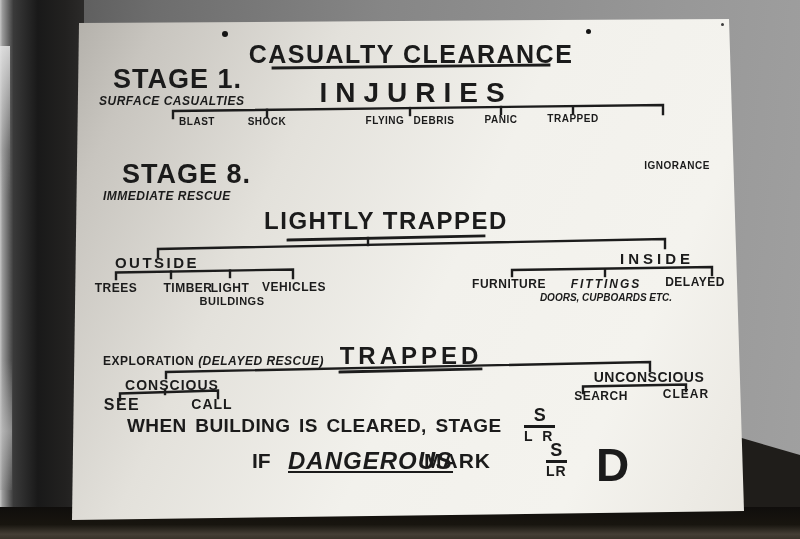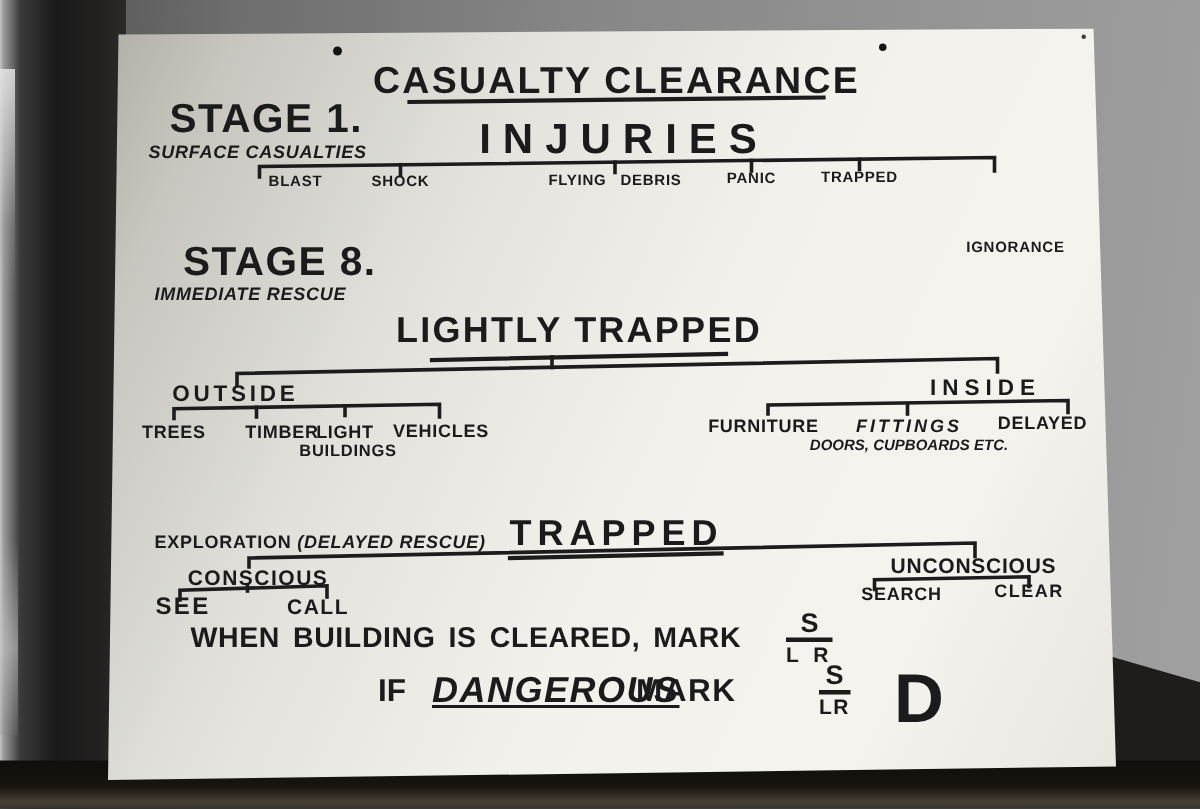--- a/index.html
+++ b/index.html
@@ -129,21 +129,21 @@
   <span class="t c node3" style="left:411px;top:342px;">TRAPPED</span>
 
   <span class="t c leaf-s" style="left:172px;top:377px;font-size:14px;letter-spacing:1px;">CONSCIOUS</span>
   <span class="t c leaf-s" style="left:122px;top:396px;font-size:16px;letter-spacing:1.5px;text-align:center;">SEE</span>
   <span class="t c leaf-s" style="left:212px;top:396px;font-size:14px;letter-spacing:1px;">CALL</span>
 
   <span class="t c leaf-s" style="left:649px;top:369px;font-size:14px;">UNCONSCIOUS</span>
   <span class="t c leaf-s" style="left:601px;top:389px;">SEARCH</span>
   <span class="t c leaf-s" style="left:686px;top:387px;letter-spacing:1px;">CLEAR</span>
 
-  <span class="t foot1" style="left:127px;top:415px;">WHEN BUILDING IS CLEARED, MARK</span>
+  <span class="t foot1" style="left:127px;top:415px;">WHEN BUILDING IS CLEARED, STAGE</span>
   <div class="mark" style="left:524px;top:406px;">
     <span class="top">S</span>
     <span class="bot">L R</span>
   </div>
 
   <span class="t foot-if" style="left:252px;top:449px;">IF</span>
   <span class="t foot-danger" style="left:288px;top:447px;">DANGEROUS</span>
   <span class="t foot-mark" style="left:424px;top:449px;">MARK</span>
   <div class="mark" style="left:546px;top:441px;">
     <span class="top">S</span>

